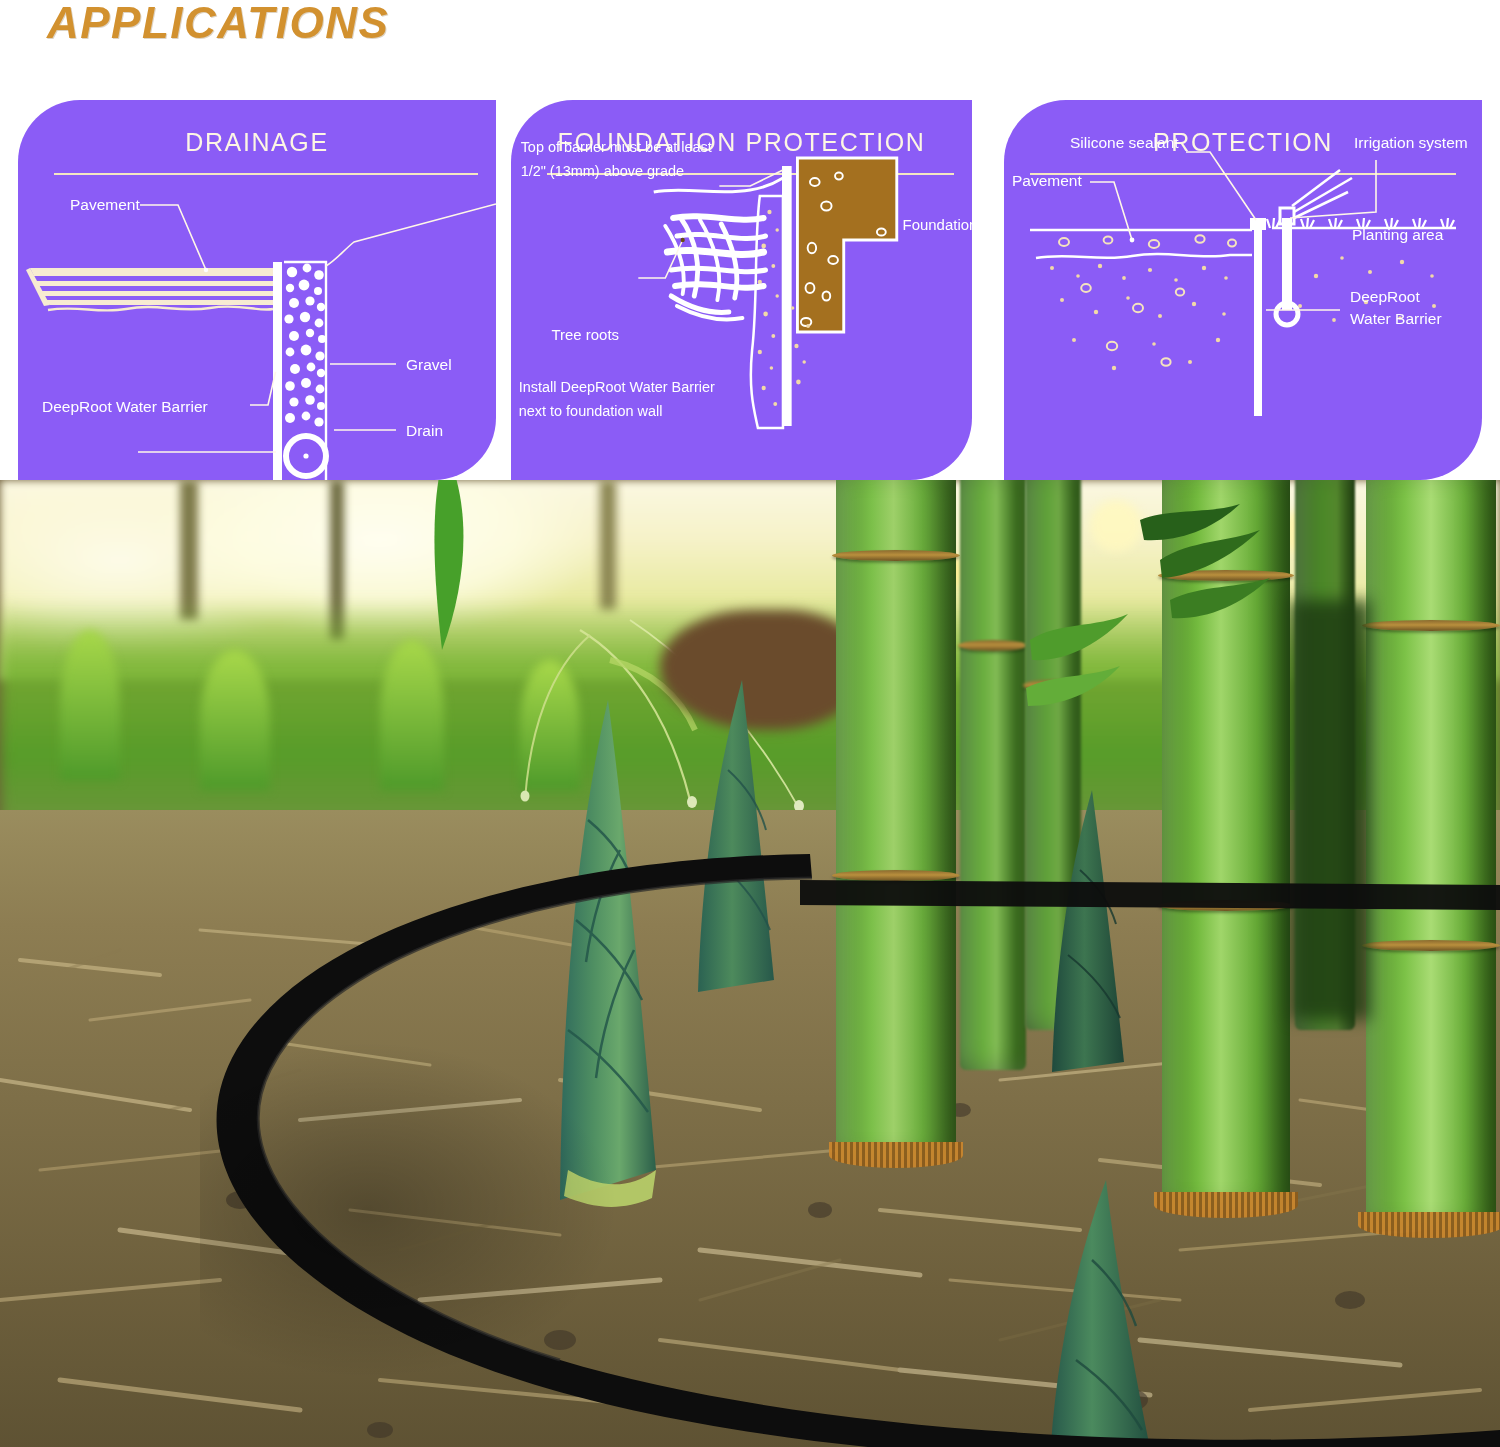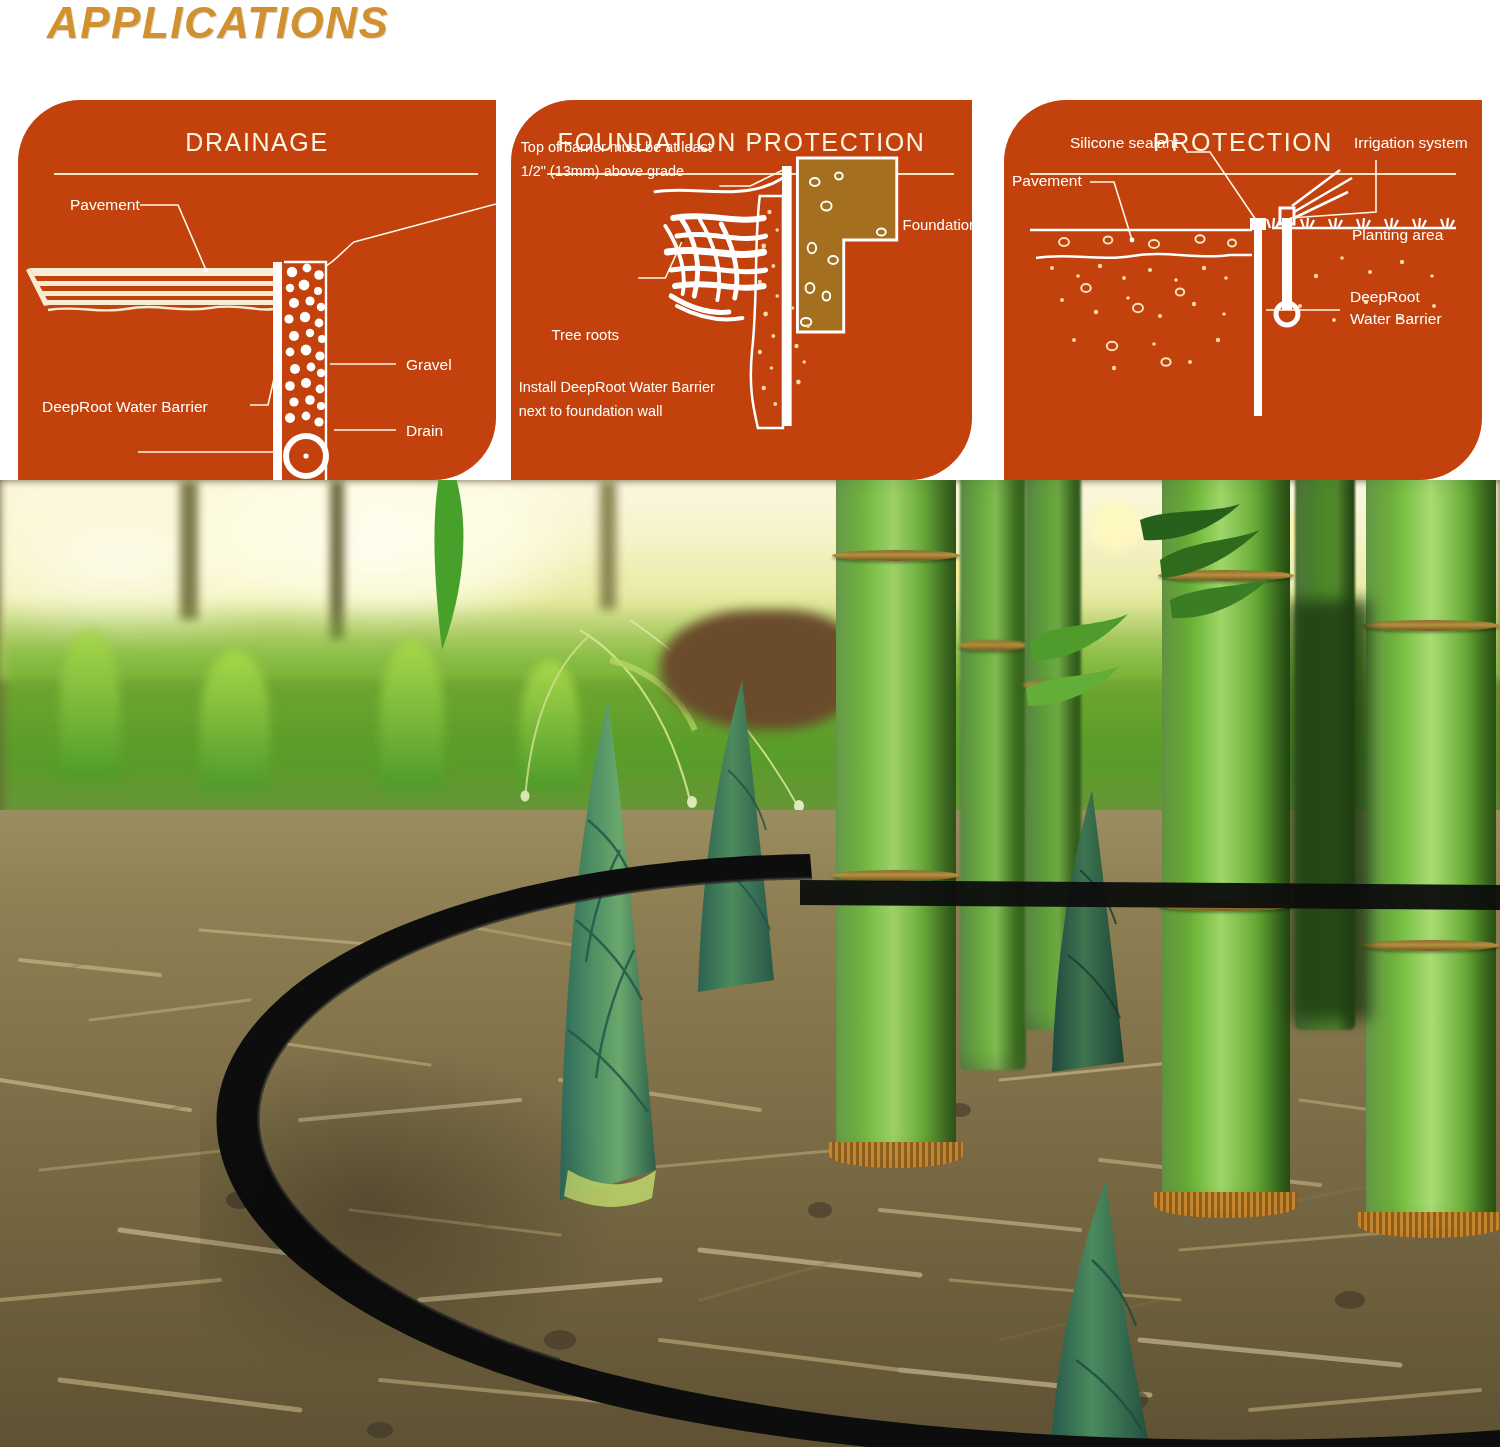--- a/index.html
+++ b/index.html
@@ -76,21 +76,21 @@
   #title {
     position:absolute; left:47px; top:-2px;
     font-size:44px; font-weight:bold; font-style:italic;
     letter-spacing:1.5px; color:#D2912F;
     text-shadow:1px 1px 0 rgba(120,80,20,.25);
   }
 
   
   .card {
     position:absolute; top:100px; height:380px;
-    background:#c2410c;
+    background:#8b5cf6;
     border-radius:62px 0 62px 0;
     overflow:hidden;
   }
   #card1 { left:18px;   width:478px; }
   #card2 { left:511px;  width:461px; }
   #card3 { left:1004px; width:478px; }
 
   .card-title {
     position:absolute; top:28px; left:0; width:100%;
     text-align:center; color:#FDF6E4;

